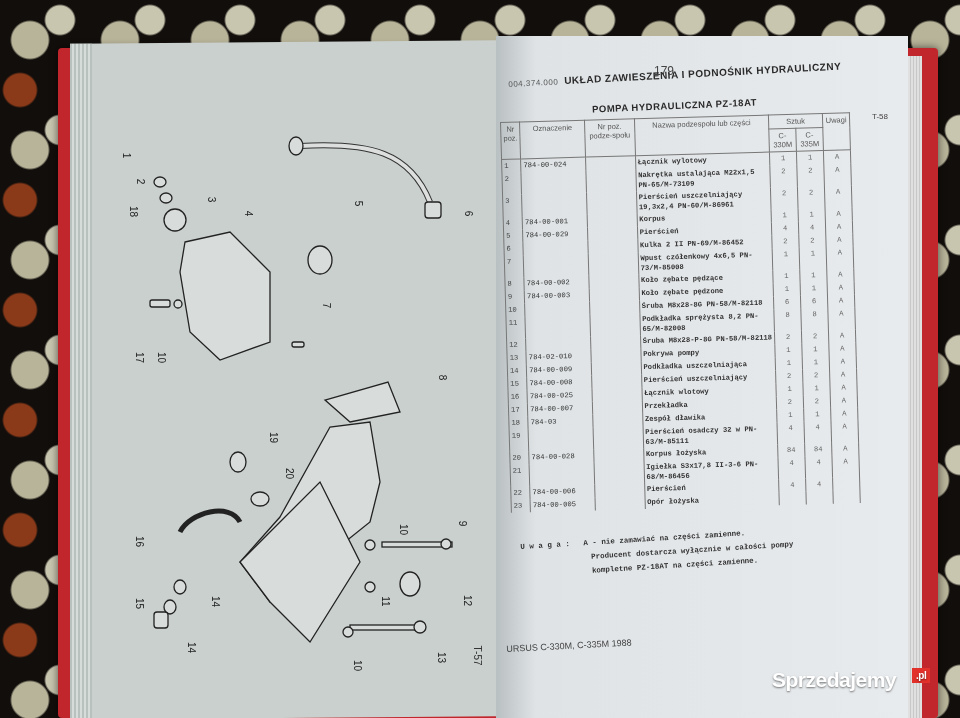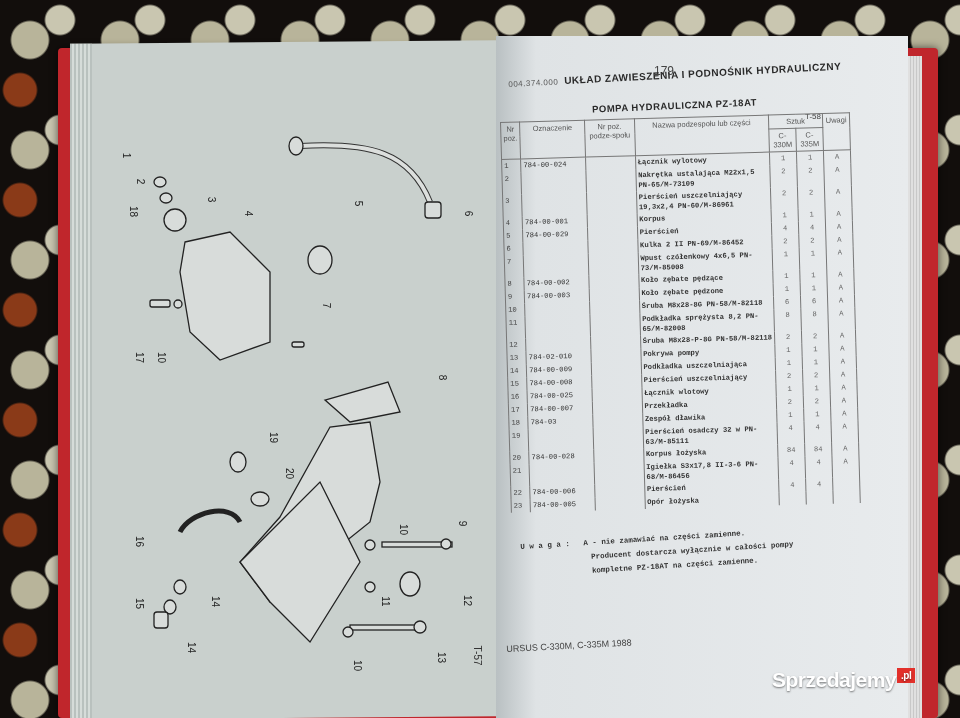--- a/index.html
+++ b/index.html
@@ -20,36 +20,36 @@
     background:repeating-linear-gradient(90deg,#b9c1be 0 2px,#d6dcd9 2px 4px);}
   .page-right{position:absolute;left:496px;top:36px;width:412px;height:682px;background:#dfe3e5;
     background-image:linear-gradient(90deg,#b9c0c2 0,#dfe3e5 40px,#e8ebed 100%);}
   .page-right::after{content:"";position:absolute;right:-14px;top:20px;bottom:0;width:14px;
     background:repeating-linear-gradient(90deg,#e0e0e0 0 2px,#c8c8c8 2px 3px);}
   .page-no{position:absolute;left:654px;top:64px;font-size:12px;color:#444;}
   .title1{position:absolute;left:508px;top:78px;width:340px;transform:rotate(-3deg);transform-origin:left top;
     font-size:10px;font-weight:bold;color:#2a2a2a;letter-spacing:.5px;}
   .title1 .code{font-size:8px;font-weight:normal;color:#555;margin-right:6px;}
   .title2{position:absolute;left:592px;top:100px;font-size:9.5px;font-weight:bold;color:#2a2a2a;transform:rotate(-2.5deg);letter-spacing:.5px;}
-  .tno{position:absolute;left:805px;top:112px;font-size:8px;color:#444;}
+  .tno{position:absolute;left:872px;top:112px;font-size:8px;color:#444;}
   .tbl{position:absolute;left:500px;top:122px;width:350px;transform:rotate(-1.6deg);transform-origin:left top;
     font-family:"Liberation Mono",monospace;font-size:7.2px;color:#333;}
   .tbl table{border-collapse:collapse;width:100%;}
   .tbl th{font-family:"Liberation Sans",sans-serif;font-weight:normal;font-size:7.5px;color:#555;border:1px solid #777;padding:2px;vertical-align:top;}
   .tbl td{border-left:1px solid #777;border-right:1px solid #777;padding:1px 2px;vertical-align:top;height:11px;white-space:pre-line;line-height:10px;}
   .tbl td.n{width:10px;color:#444;}
   .tbl td.c{width:60px;}
   .tbl td.q{text-align:center;width:22px;color:#666;}
   .tbl td.nm{font-weight:bold;}
   .notes{position:absolute;left:520px;top:540px;transform:rotate(-3.5deg);transform-origin:left top;
     font-family:"Liberation Mono",monospace;font-size:7.5px;color:#333;font-weight:bold;line-height:14px;}
   .footer{position:absolute;left:506px;top:644px;font-size:9px;color:#444;transform:rotate(-3deg);transform-origin:left top;}
   .watermark{position:absolute;left:772px;top:668px;font-size:21px;font-weight:bold;color:#fff;
     text-shadow:0 1px 2px rgba(0,0,0,.5);letter-spacing:-.5px;}
-  .watermark .dot{display:inline-block;background:#e2302b;color:#fff;font-size:10px;border-radius:0;padding:2px 4px;vertical-align:top;margin-left:1px;}
+  .watermark .dot{display:inline-block;background:#e2302b;color:#fff;font-size:10px;border-radius:0;padding:2px 4px;vertical-align:top;margin-left:16px;}
   .lbl{position:absolute;font-size:10px;color:#222;transform:rotate(90deg);}
   .diagram svg{position:absolute;left:70px;top:42px;}
   .tside{position:absolute;left:467px;top:650px;font-size:10px;color:#333;transform:rotate(90deg);}
 </style>
 </head>
 <body>
 
 <div class="carpet"></div>
 <div class="cover"></div>
 

